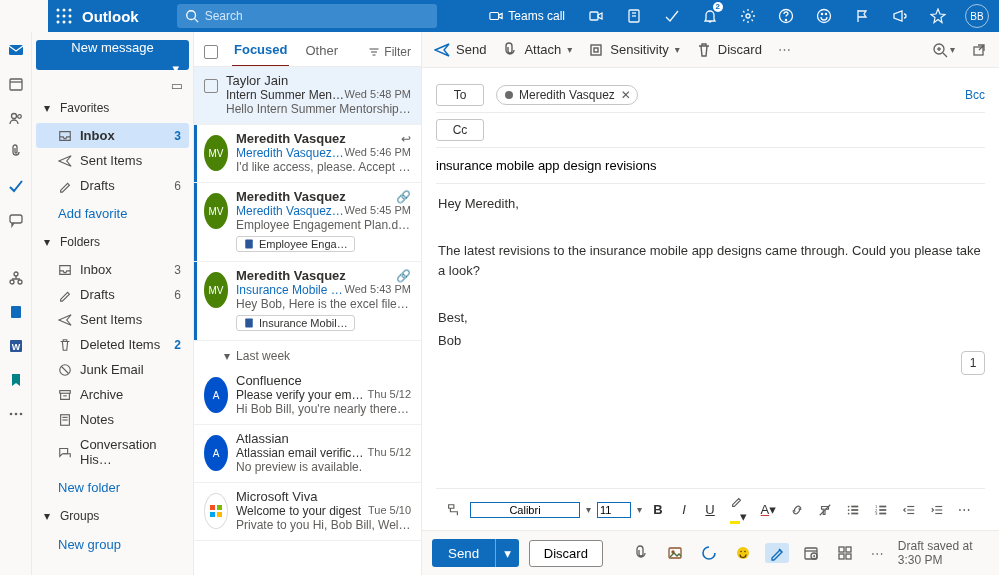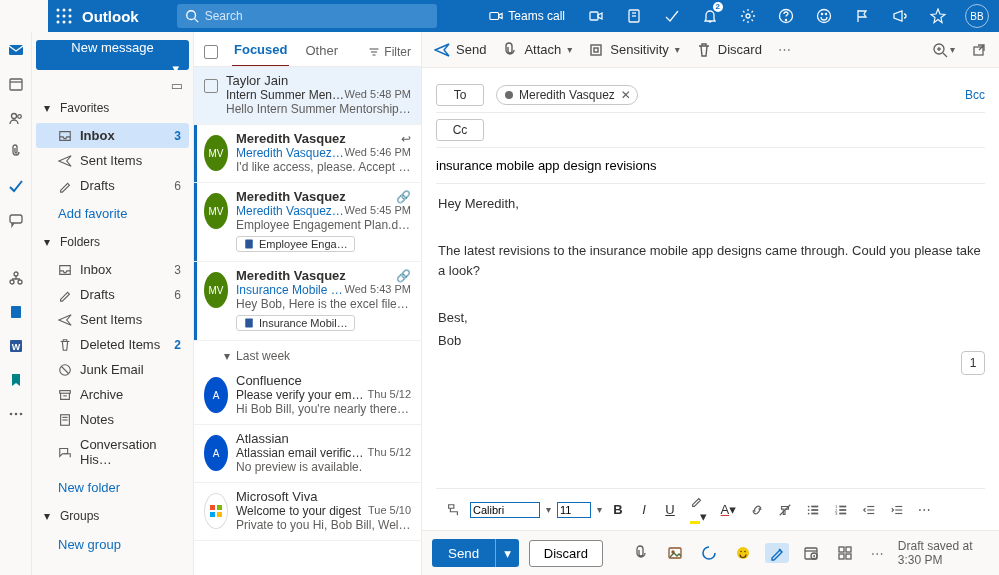--- a/index.html
+++ b/index.html
@@ -85,21 +85,21 @@
 .bcc-link{ margin-left:auto; color:#0f6cbd; font-size:12px; cursor:pointer;}
 .subject-row{ padding:10px 0; border-bottom:1px solid #edebe9;}
 .subject-row input{ border:none; outline:none; width:100%; font-size:13px; background:transparent;}
 .body-text{ flex:1; font-size:13px; color:#323130; padding:10px 2px; line-height:1.5;}
 .body-text p{ margin-bottom:4px;}
 .floating-count{ position:absolute; right:14px; bottom:200px; width:24px;height:24px;border:1px solid #c8c6c4; border-radius:4px; background:#fff; display:flex;align-items:center;justify-content:center; font-size:12px; cursor:pointer;}
 
 .fmtbar{ border-top:1px solid #edebe9; padding:4px 6px; display:flex; align-items:center; gap:6px; background:#fff;}
 .fmtbar .fmt-btn{ padding:2px 4px; cursor:pointer; color:#323130; min-width:20px; text-align:center; border-radius:3px;}
 .fmtbar select, .fmtbar input{ border:1px solid #0f6cbd; font-size:11px; padding:1px 2px;}
-.fmtbar .font-sel{ width:70px;}
+.fmtbar .font-sel{ width:110px;text-align:center;}
 .fmtbar .size-sel{ width:34px;}
 .fmtbar .bold{ font-weight:bold;}
 .fmtbar .italic{ font-style:italic;}
 .fmtbar .underline{ text-decoration:underline;}
 
 .sendbar{ border-top:1px solid #edebe9; padding:8px 10px; display:flex; align-items:center; gap:10px; background:#faf9f8;}
 .sendbar .send-btn{ background:#0f6cbd; color:#fff; border:none; padding:0; border-radius:3px; display:flex; align-items:center; cursor:pointer; height:28px;}
 .sendbar .send-btn .lbl{ padding:0 16px;}
 .sendbar .send-btn .split{ border-left:1px solid rgba(255,255,255,.4); padding:0 8px; height:100%; display:flex;align-items:center;}
 .sendbar .discard-btn{ border:1px solid #8a8886; background:#fff; padding:5px 14px; border-radius:3px; cursor:pointer; font-size:13px;}

